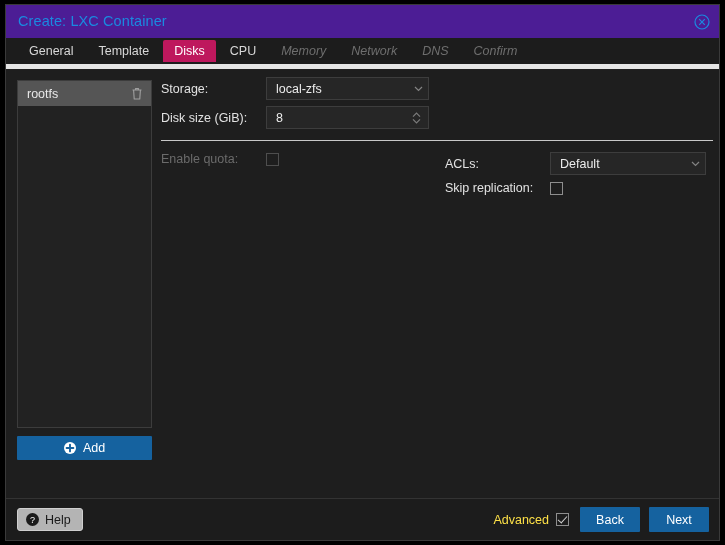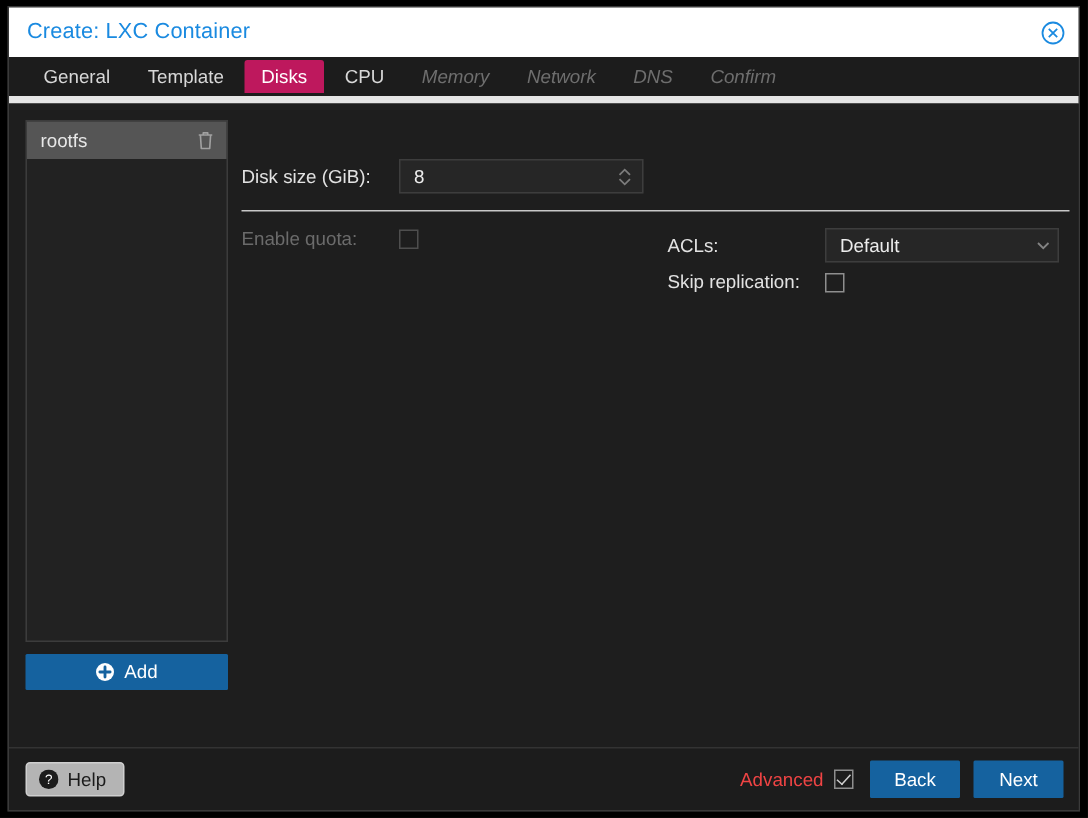--- a/index.html
+++ b/index.html
@@ -26,21 +26,21 @@
     box-sizing: border-box;
     display: flex;
     flex-direction: column;
   }
 
   
   .titlebar {
     height: 33px;
     flex: 0 0 33px;
     position: relative;
-    background: #ffffff;
+    background: #4c1d95;
   }
   .title-text {
     position: absolute;
     left: 12px;
     top: 8px;
     font-size: 14.5px;
     color: #1a8ae0;
     letter-spacing: 0.1px;
     white-space: nowrap;
   }
@@ -267,21 +267,21 @@
     align-items: center;
     gap: 9px;
   }
   .adv-wrap {
     display: flex;
     align-items: center;
     gap: 7px;
     margin-right: 2px;
     cursor: pointer;
   }
-  .adv-label { font-size: 12.5px; color: #ef4444; }
+  .adv-label { font-size: 12.5px; color: #fde047; }
   .nav-button {
     height: 25px;
     min-width: 60px;
     padding: 0 12px;
     background: #15629f;
     border: none;
     color: #ffffff;
     font-size: 12.5px;
     font-family: "Liberation Sans", sans-serif;
     cursor: pointer;
@@ -332,20 +332,31 @@
         <svg viewBox="0 0 12 12" width="12" height="12">
           <circle cx="6" cy="6" r="6" fill="#ffffff"></circle>
           <path d="M6 2.6 V9.4 M2.6 6 H9.4" stroke="#15629f" stroke-width="1.9" stroke-linecap="round"></path>
         </svg>
       </span>
       <span>Add</span>
     </button>
 
     <div class="form">
 
+      <div class="frow" style="left:3px; top:0px;">
+        <div class="flabel" style="width:105px;">Storage:</div>
+        <div class="field combo" style="width:163px;">
+          <span class="val">local-zfs</span>
+          <span class="chev">
+            <svg viewBox="0 0 11 11" width="11" height="11">
+              <path d="M2 4 L5.5 7.5 L9 4" fill="none" stroke="#cfcfcf" stroke-width="1.2"></path>
+            </svg>
+          </span>
+        </div>
+      </div>
 
       <div class="frow" style="left:3px; top:29px;">
         <div class="flabel" style="width:105px;">Disk size (GiB):</div>
         <div class="field" style="width:163px;">
           <span class="val">8</span>
           <span class="spin">
             <svg viewBox="0 0 11 16" width="11" height="16">
               <path d="M2 6.6 L5.5 3.1 L9 6.6" fill="none" stroke="#cfcfcf" stroke-width="1.2"></path>
               <path d="M2 9.4 L5.5 12.9 L9 9.4" fill="none" stroke="#cfcfcf" stroke-width="1.2"></path>
             </svg>

